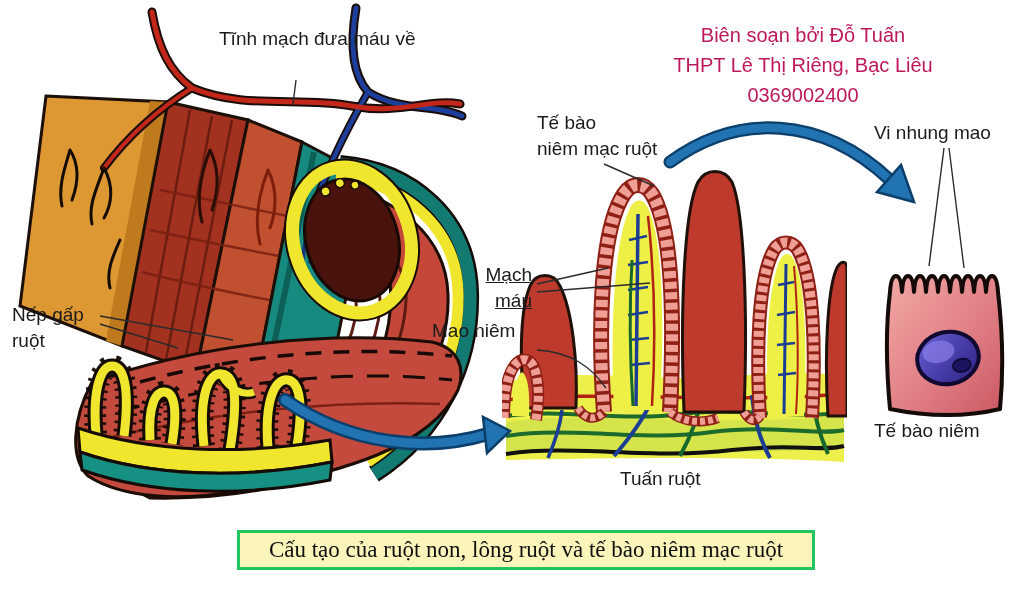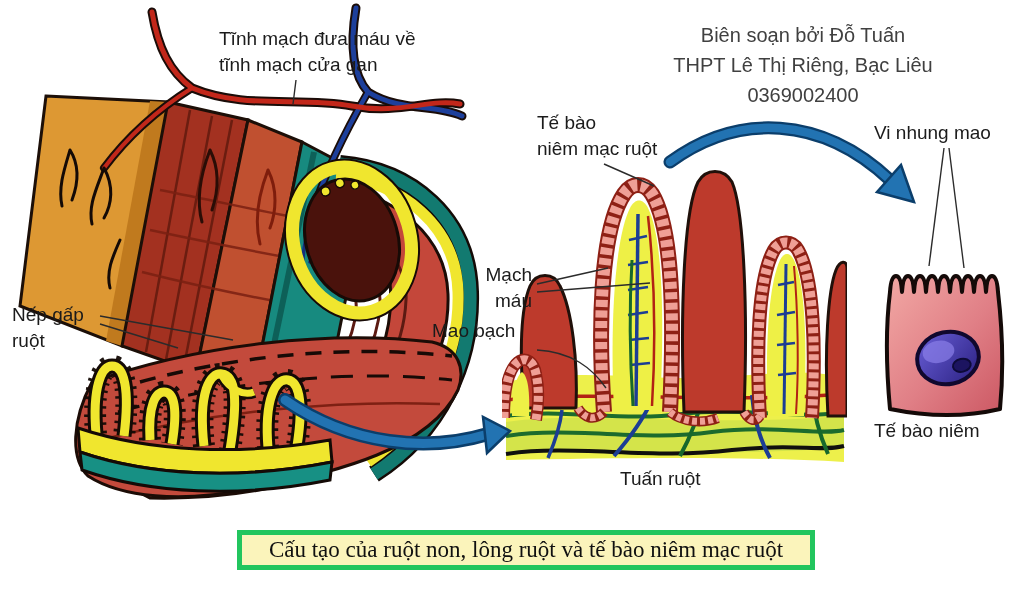--- a/index.html
+++ b/index.html
@@ -1,26 +1,26 @@
 <!DOCTYPE html>
 <html><head>
 <meta charset="utf-8">
 <style>
   html,body{margin:0;padding:0;background:#fff;}
   .canvas{position:relative;width:1018px;height:584px;background:#ffffff;overflow:hidden;
           font-family:"Liberation Sans",sans-serif;}
   .canvas svg{position:absolute;}
   .lbl{position:absolute;font:19px/26px "Liberation Sans",sans-serif;color:#1b1b1b;}
   .lbl span{display:block;white-space:nowrap;}
-  .lbl.right{text-align:right;}
+  .lbl.right{text-align:right;text-decoration:underline;}
   .credit{position:absolute;left:628px;top:20px;width:350px;text-align:center;
-          font:500 20px/30px "Liberation Sans",sans-serif;color:#404040;}
+          font:500 20px/30px "Liberation Sans",sans-serif;color:#be185d;}
   .credit span{display:block;white-space:nowrap;}
   .caption{position:absolute;left:237px;top:530px;width:578px;height:40px;
-           background:#fbf4bb;border:5px solid #22c55e;box-sizing:border-box;
+           background:#fbf4bb;border:3px solid #22c55e;box-sizing:border-box;
            display:flex;align-items:center;justify-content:center;
            font:23px "Liberation Serif",serif;color:#101010;white-space:nowrap;}
   .overlay{pointer-events:none;}
 </style>
 </head>
 <body>
 
 <div class="canvas">
 
   <svg style="left:0;top:0" width="500" height="540" viewBox="0 0 500 540">
@@ -216,21 +216,20 @@
       <path d="M537,350 C572,352 592,368 606,388"></path>
       <path d="M100,316 L233,340"></path>
       <path d="M100,324 L178,348"></path>
       <path d="M944,148 L929,266"></path>
       <path d="M949,148 L964,268"></path>
     </g>
   </svg>
 
   <div class="lbl" style="left:219px;top:26px">
     <span>Tĩnh mạch đưa máu về</span>
-    <span>tĩnh mạch cửa gan</span>
   </div>
 
   <div class="credit">
     <span>Biên soạn bởi Đỗ Tuấn</span>
     <span>THPT Lê Thị Riêng, Bạc Liêu</span>
     <span>0369002400</span>
   </div>
 
   <div class="lbl" style="left:537px;top:110px">
     <span>Tế bào</span>
@@ -240,21 +239,21 @@
   <div class="lbl" style="left:874px;top:120px">
     <span>Vi nhung mao</span>
   </div>
 
   <div class="lbl right" style="left:460px;top:262px;width:72px">
     <span>Mạch</span>
     <span>máu</span>
   </div>
 
   <div class="lbl" style="left:432px;top:318px">
-    <span>Mao bạch</span>
+    <span>Mao niêm</span>
   </div>
 
   <div class="lbl" style="left:12px;top:302px">
     <span>Nếp gấp</span>
     <span>ruột</span>
   </div>
 
   <div class="lbl" style="left:620px;top:466px">
     <span>Tuấn ruột</span>
   </div>

